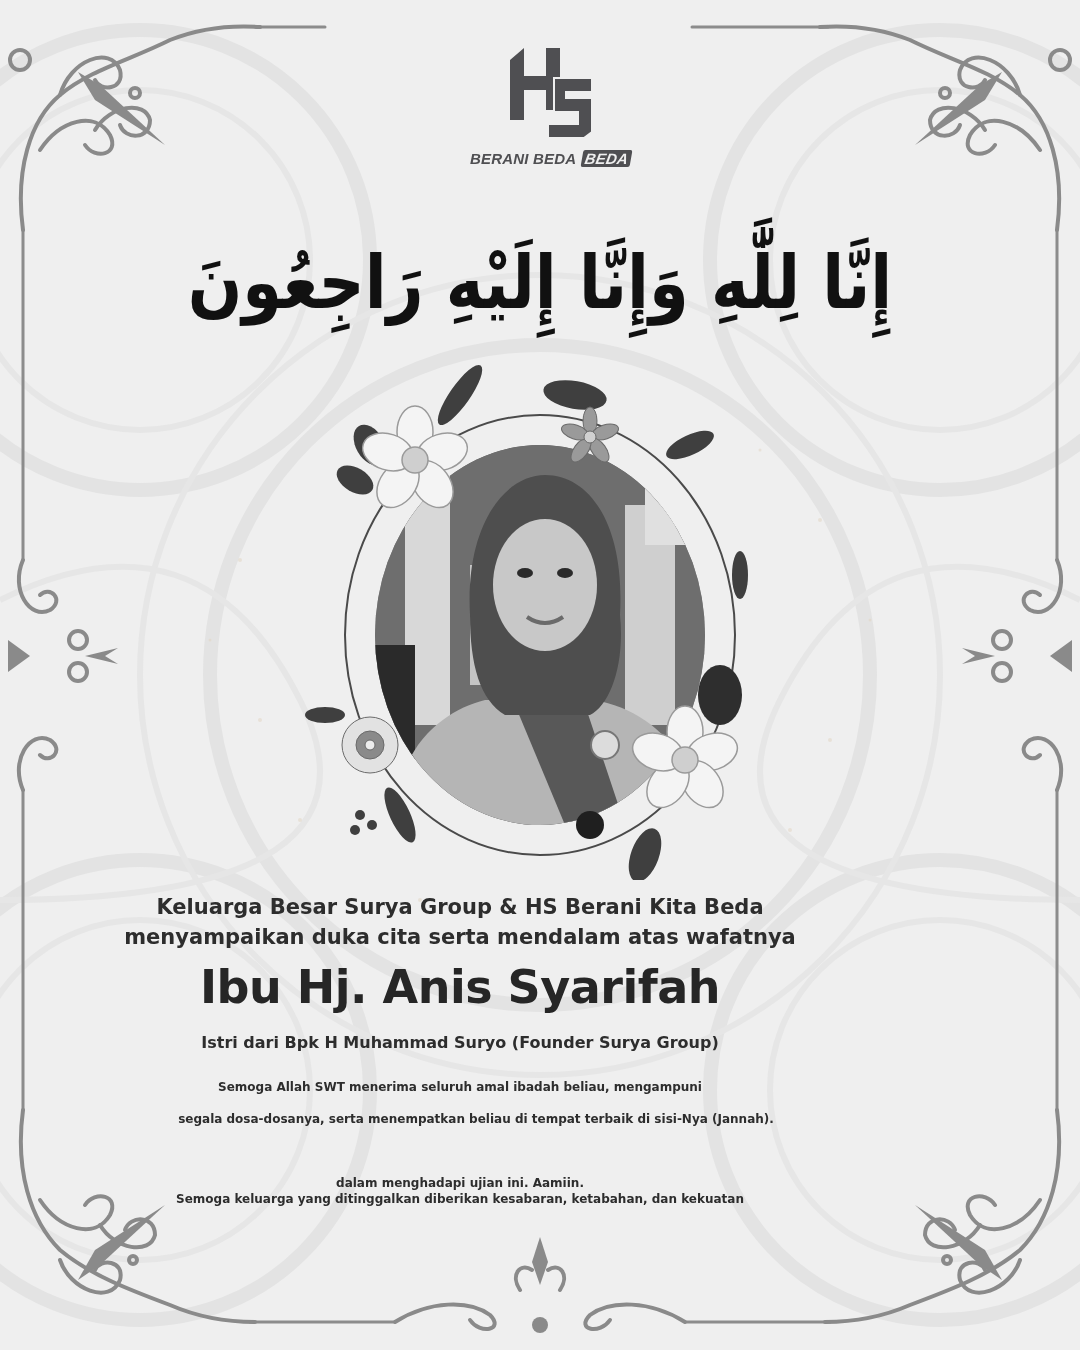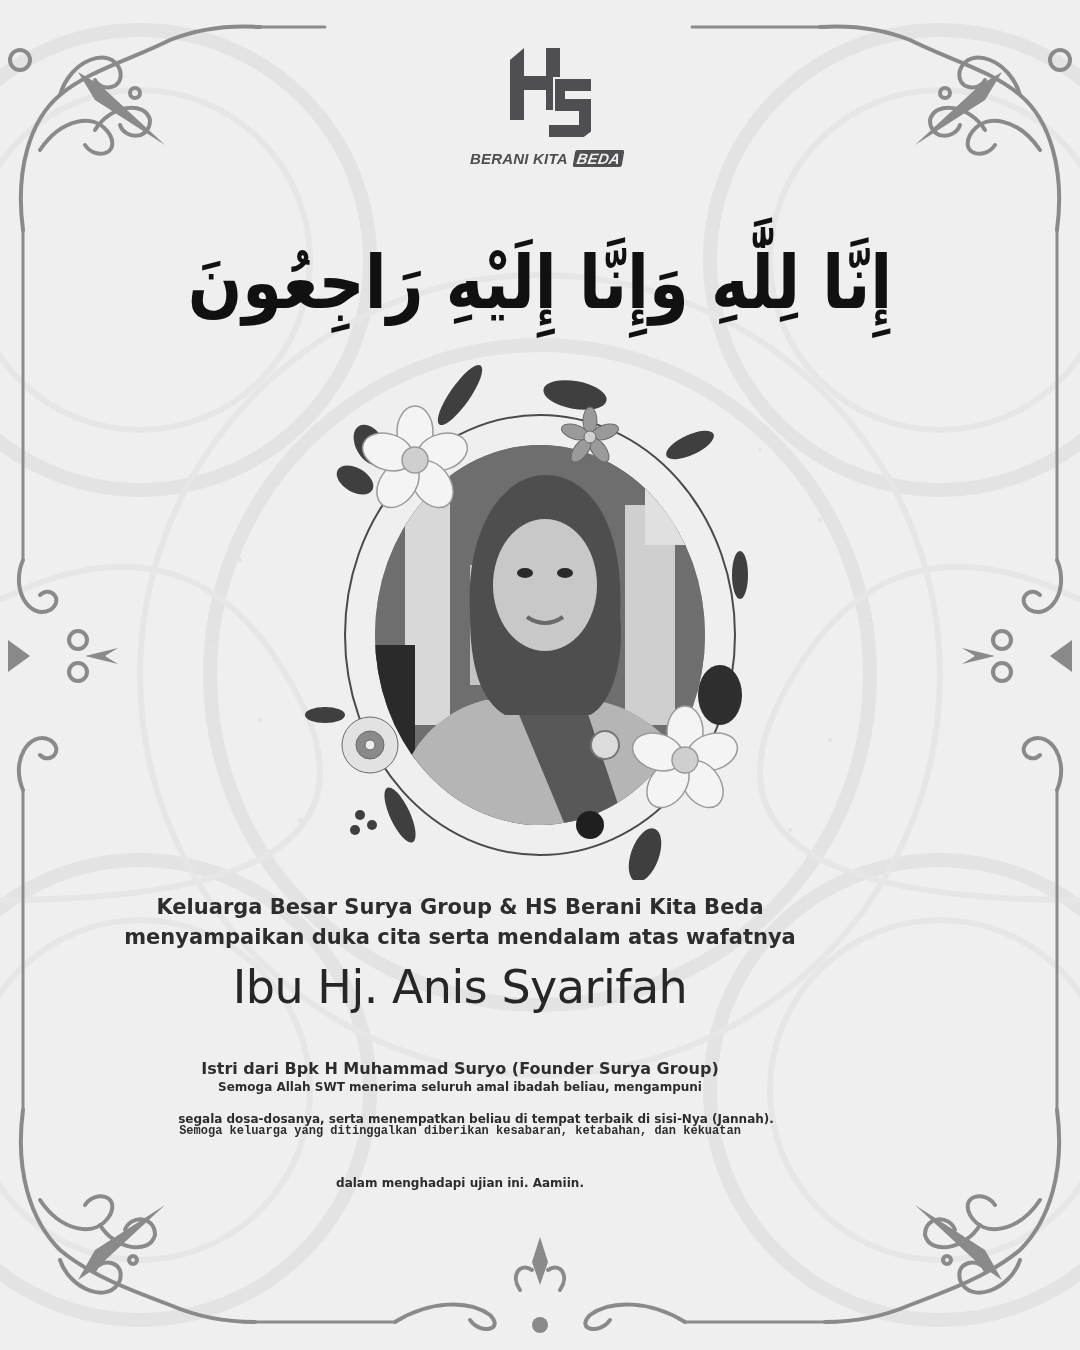--- a/index.html
+++ b/index.html
@@ -61,21 +61,21 @@
     
     .text-block {
       position: absolute; left: 0; width: 920px; text-align: center;
     }
     .family-line {
       font-family: "DejaVu Sans", sans-serif;
       font-size: 21px; font-weight: 700; color: #2d2d2d; line-height: 30px;
     }
     .name {
       font-family: "DejaVu Sans", sans-serif;
-      font-size: 46px; font-weight: 400; color: #262626; letter-spacing: -0.5px;
+      font-size: 46px; font-weight: 700; color: #262626; letter-spacing: -0.5px;
     }
     .spouse {
       font-family: "DejaVu Sans", sans-serif;
       font-size: 16px; font-weight: 700; color: #2d2d2d;
     }
     .prayer {
       font-family: "DejaVu Sans", sans-serif;
       font-size: 12px; font-weight: 700; color: #2d2d2d; line-height: 31.5px;
     }
   </style>
@@ -191,21 +191,21 @@
 </svg>
 
 <div class="logo">
   <svg class="logo-mark" viewBox="0 0 100 90">
 
     <path d="M12 12 L 26 0 L 26 28 L 48 28 L 48 0 L 62 0 L 62 62 L 48 62 L 48 42 L 26 42 L 26 72 L 12 72 Z" fill="#4f4f52"></path>
 
     <path d="M56 30 L 94 30 L 94 44 L 68 44 L 68 50 L 94 50 L 94 84 L 86 90 L 50 90 L 50 76 L 80 76 L 80 64 L 56 64 Z" fill="#4f4f52" stroke="#efefef" stroke-width="2"></path>
   </svg>
   <div class="logo-tag">
-    <span>BERANI KITA</span>
+    <span>BERANI BEDA</span>
     <span class="beda">BEDA</span>
   </div>
 </div>
 
 <div class="calligraphy">إِنَّا لِلَّٰهِ وَإِنَّا إِلَيْهِ رَاجِعُونَ</div>
 
 <div class="portrait-wrap">
   <div class="portrait">
     <svg width="330" height="380" viewBox="0 0 330 380">
 
@@ -285,18 +285,18 @@
       </g>
     </g>
   </svg>
 </div>
 
 <div class="text-block family-line" style="top:892px;">Keluarga Besar Surya Group &amp; HS Berani Kita Beda</div>
 <div class="text-block family-line" style="top:922px;">menyampaikan duka cita serta mendalam atas wafatnya</div>
 
 <div class="text-block name" style="top:960px;">Ibu Hj. Anis Syarifah</div>
 
-<div class="text-block spouse" style="top:1033px;margin-top:26px;">Istri dari Bpk H Muhammad Suryo (Founder Surya Group)</div>
+<div class="text-block spouse" style="top:1033px;">Istri dari Bpk H Muhammad Suryo (Founder Surya Group)</div>
 
 <div class="text-block prayer" style="top:1072px;">Semoga Allah SWT menerima seluruh amal ibadah beliau, mengampuni</div>
 <div class="text-block prayer" style="top:1104px;margin-left:16px;">segala dosa-dosanya, serta menempatkan beliau di tempat terbaik di sisi-Nya (Jannah).</div>
-<div class="text-block prayer" style="top:1116px;font-family:Liberation Mono, monospace;">Semoga keluarga yang ditinggalkan diberikan kesabaran, ketabahan, dan kekuatan</div>
+<div class="text-block prayer" style="top:1184px;">Semoga keluarga yang ditinggalkan diberikan kesabaran, ketabahan, dan kekuatan</div>
 <div class="text-block prayer" style="top:1168px;">dalam menghadapi ujian ini. Aamiin.</div>
 
 </body></html>

